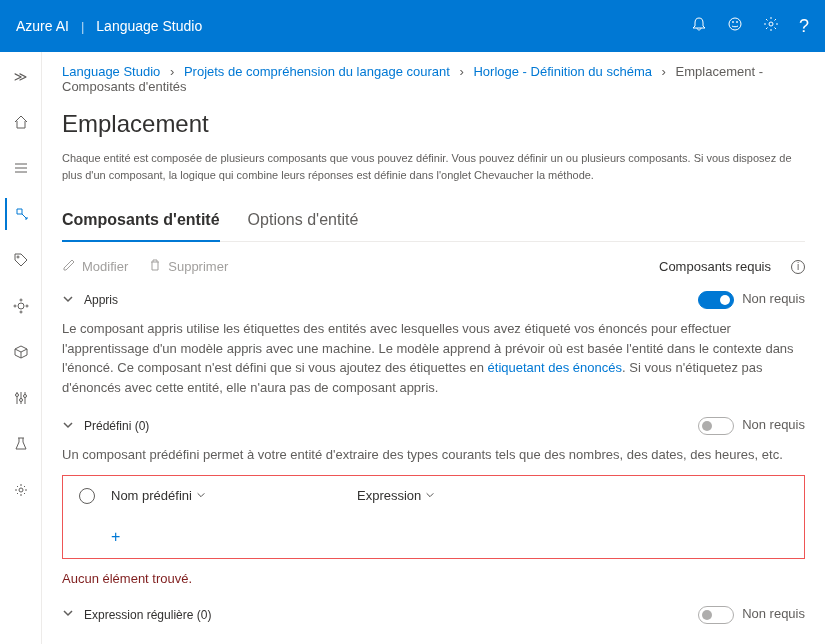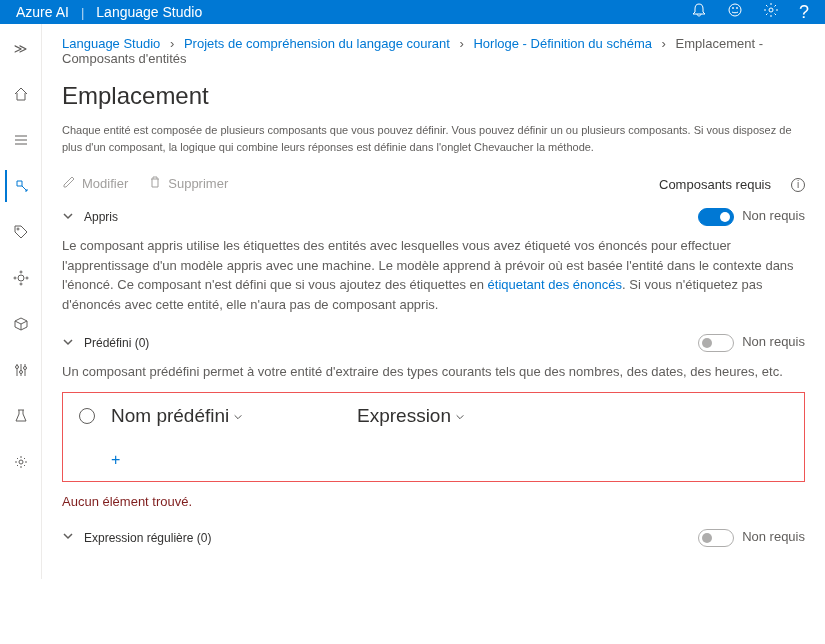--- a/index.html
+++ b/index.html
@@ -1,18 +1,18 @@
 <!DOCTYPE html>
 <html><head>
   <meta charset="utf-8">
   <style>
     * { box-sizing: border-box; margin: 0; padding: 0; }
     body { font-family: 'Segoe UI', -apple-system, sans-serif; font-size: 13px; color: #323130; background: #fff; width: 825px; }
     
-    .header { background: #0078d4; color: #fff; height: 24px; display: flex; align-items: center; padding: 0 16px; }
+    .header { background: #0078d4; color: #fff; height: 52px; display: flex; align-items: center; padding: 0 16px; }
     .header-brand { font-size: 14px; font-weight: 400; }
     .header-divider { margin: 0 12px; color: rgba(255,255,255,0.7); }
     .header-title { font-size: 14px; }
     .header-icons { margin-left: auto; display: flex; gap: 20px; }
     .header-icons span { cursor: pointer; font-size: 16px; }
     
     .layout { display: flex; }
     .sidebar { width: 42px; display: flex; flex-direction: column; padding-top: 8px; gap: 14px; align-items: center; border-right: 1px solid #edebe9; }
     .sidebar-item { width: 32px; height: 32px; display: flex; align-items: center; justify-content: center; cursor: pointer; color: #605e5c; }
     .sidebar-item.selected { border-left: 2px solid #0078d4; color: #0078d4; }
@@ -24,41 +24,41 @@
     .breadcrumb-current { color: #605e5c; }
     
     .page-title { font-size: 24px; font-weight: 400; color: #323130; margin-bottom: 12px; }
     .page-desc { font-size: 11px; color: #605e5c; line-height: 1.5; margin-bottom: 20px; }
     
     .tabs { display: flex; gap: 28px; border-bottom: 1px solid #edebe9; margin-bottom: 16px; }
     .tab { padding: 8px 0 12px; font-size: 16px; color: #605e5c; cursor: pointer; position: relative; }
     .tab.active { color: #323130; font-weight: 600; }
     .tab.active::after { content: ''; position: absolute; bottom: -1px; left: 0; right: 0; height: 2px; background: #0078d4; }
     
-    .toolbar { display: flex; align-items: flex-end; gap: 20px; margin-bottom: 16px; }
+    .toolbar { display: flex; align-items: center; gap: 20px; margin-bottom: 16px; }
     .toolbar-btn { display: flex; align-items: center; gap: 6px; color: #a19f9d; cursor: pointer; font-size: 13px; }
     .toolbar-right { margin-left: auto; display: flex; align-items: center; gap: 20px; font-size: 13px; }
     
     .section { margin-bottom: 20px; }
     .section-header { display: flex; align-items: center; gap: 10px; margin-bottom: 10px; }
     .chevron { cursor: pointer; color: #605e5c; display: inline-block; }
     .section-title { font-weight: 400; font-size: 12px; }
     .toggle-wrap { margin-left: auto; display: flex; align-items: flex-start; gap: 8px; font-size: 13px; color: #605e5c; }
     .toggle { width: 36px; height: 18px; border-radius: 9px; background: #fff; border: 1px solid #605e5c; position: relative; cursor: pointer; }
     .toggle.on { background: #0078d4; border-color: #0078d4; }
     .toggle::after { content: ''; position: absolute; width: 10px; height: 10px; border-radius: 50%; background: #605e5c; top: 3px; left: 3px; }
     .toggle.on::after { background: #fff; left: auto; right: 3px; }
     .toggle.disabled { opacity: 0.5; cursor: default; }
     .section-desc { font-size: 13px; color: #605e5c; line-height: 1.5; margin-bottom: 10px; }
     .section-desc a { color: #0078d4; text-decoration: none; }
     
     .table-box { border: 1px solid #e55; margin-bottom: 12px; }
     .table-header { display: flex; padding: 12px 16px; gap: 16px; align-items: center; }
     .radio { width: 16px; height: 16px; border: 1px solid #605e5c; border-radius: 50%; cursor: pointer; }
-    .th { font-size: 19px; color: #323130; display: flex; align-items: center; gap: 4px; }
+    .th { font-size: 13px; color: #323130; display: flex; align-items: center; gap: 4px; }
     .th-1 { width: 230px; }
     .table-add { padding: 12px 16px 12px 48px; display: flex; align-items: center; gap: 8px; color: #0078d4; cursor: pointer; font-size: 13px; }
     .plus { font-size: 16px; font-weight: 300; }
     .empty-msg { text-align: left; color: #7f1d1d; font-size: 13px; margin: 12px 0 20px; }
     .info-icon { width: 14px; height: 14px; border: 1px solid #605e5c; border-radius: 50%; display: inline-flex; align-items: center; justify-content: center; font-size: 10px; color: #605e5c; }
   </style>
 </head>
 <body>
 
 <div class="header">
@@ -149,20 +149,24 @@
       <a href="#">Projets de compréhension du langage courant</a>
       <span class="breadcrumb-sep">›</span>
       <a href="#">Horloge - Définition du schéma</a>
       <span class="breadcrumb-sep">›</span>
       <span class="breadcrumb-current">Emplacement - Composants d'entités</span>
     </div>
 
     <h1 class="page-title">Emplacement</h1>
     <p class="page-desc">Chaque entité est composée de plusieurs composants que vous pouvez définir. Vous pouvez définir un ou plusieurs composants. Si vous disposez de plus d'un composant, la logique qui combine leurs réponses est définie dans l'onglet Chevaucher la méthode.</p>
 
+    <div class="tabs">
+      <div class="tab active">Composants d'entité</div>
+      <div class="tab">Options d'entité</div>
+    </div>
 
     <div class="toolbar">
       <div class="toolbar-btn">
         <span><svg width="14" height="14" viewBox="0 0 14 14" fill="none" stroke="currentColor">
               <path d="M10 2 L12 4 L4 12 L2 12 L2 10 Z"></path>
             </svg></span>
         <span>Modifier</span>
       </div>
       <div class="toolbar-btn">
         <span><svg width="14" height="14" viewBox="0 0 14 14" fill="none" stroke="currentColor">

